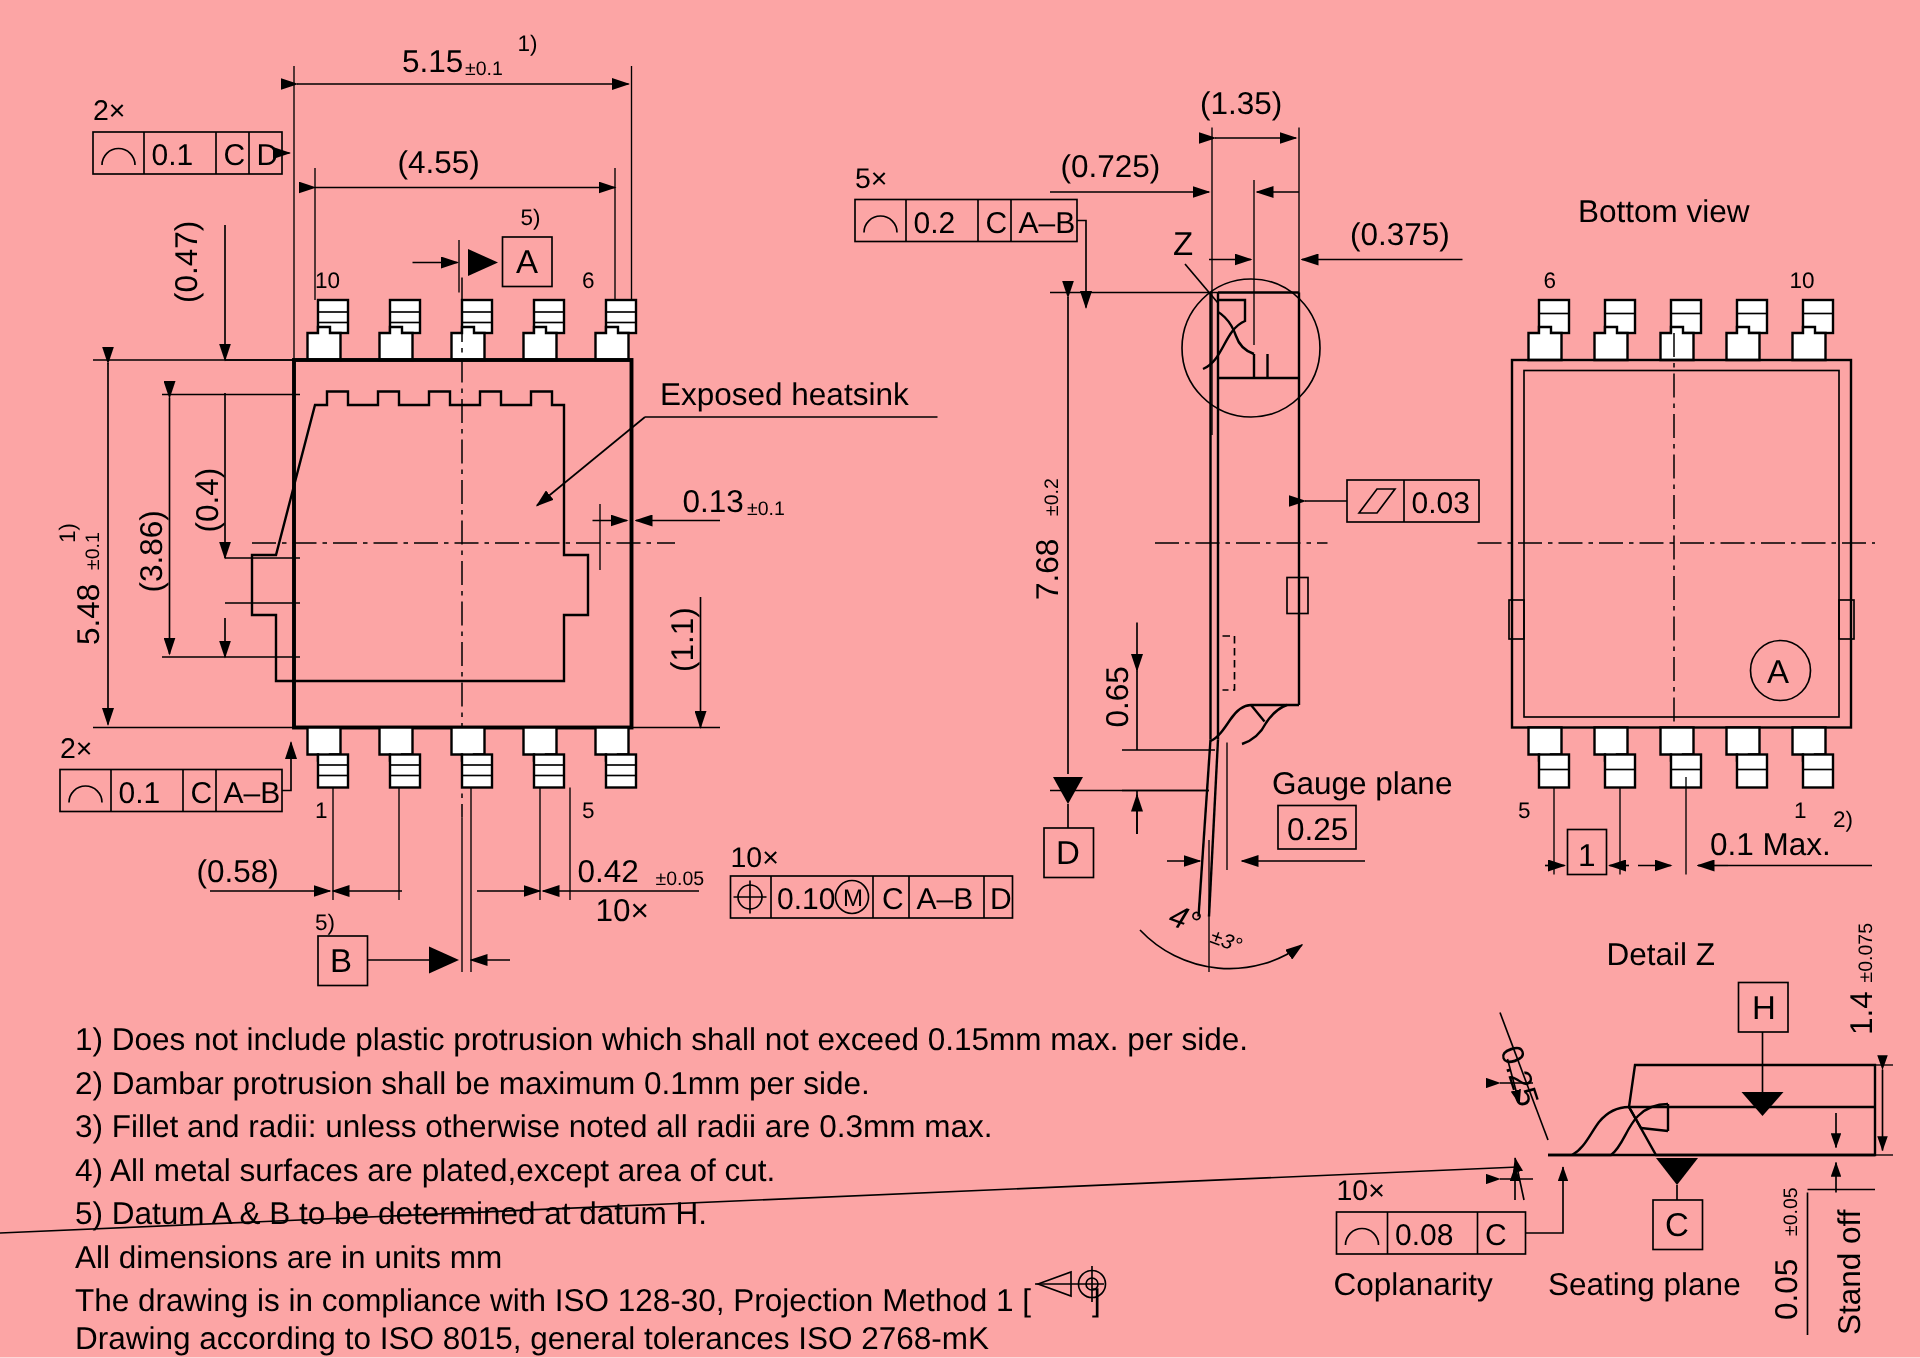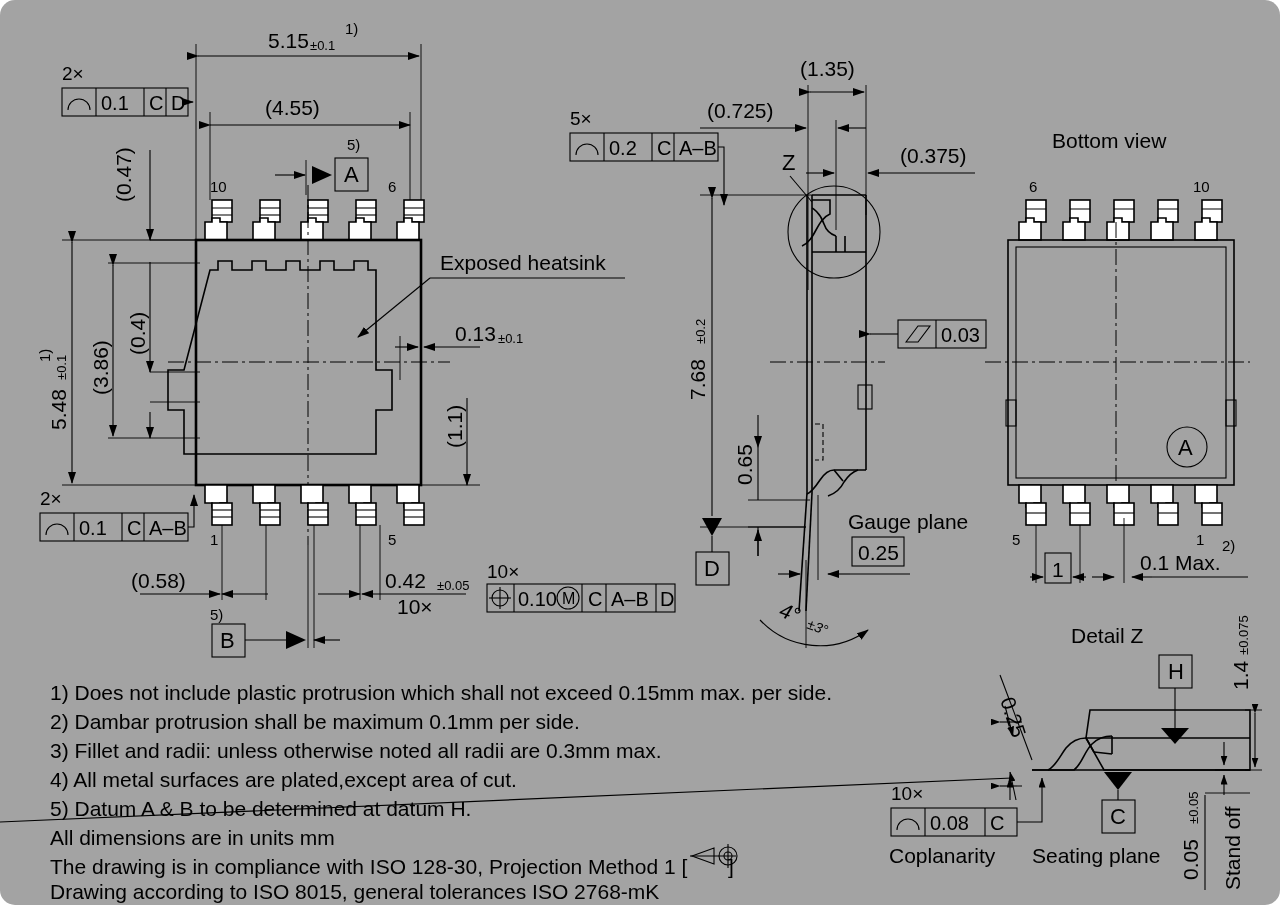--- a/index.html
+++ b/index.html
@@ -7,23 +7,22 @@
     padding: 0;
     background: #ffffff;
   }
   body {
     font-family: "Liberation Sans", sans-serif;
   }
   #sheet {
     position: relative;
     width: 1280px;
     height: 905px;
-    background: #a3a3a3;
+    background: #fca5a5;
     overflow: hidden;
-    border-radius: 15px;
   }
   svg#dwg {
     position: absolute;
     left: 0;
     top: 0;
     width: 1280px;
     height: 905px;
   }
   
   .obj   { fill: none; stroke: #000; stroke-width: 1.6; }

